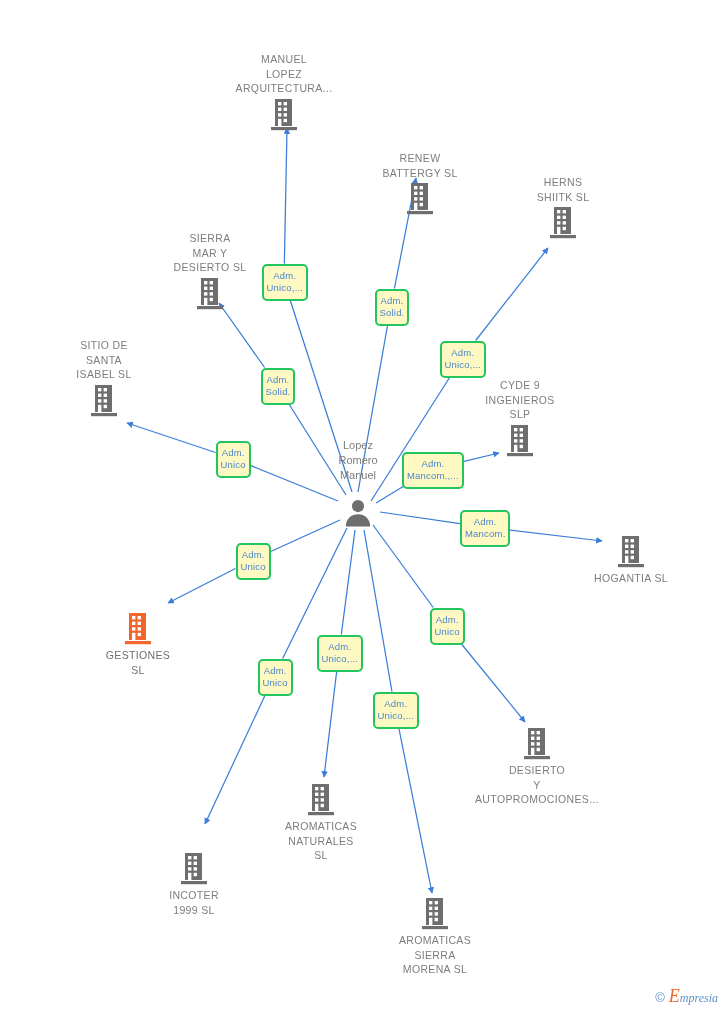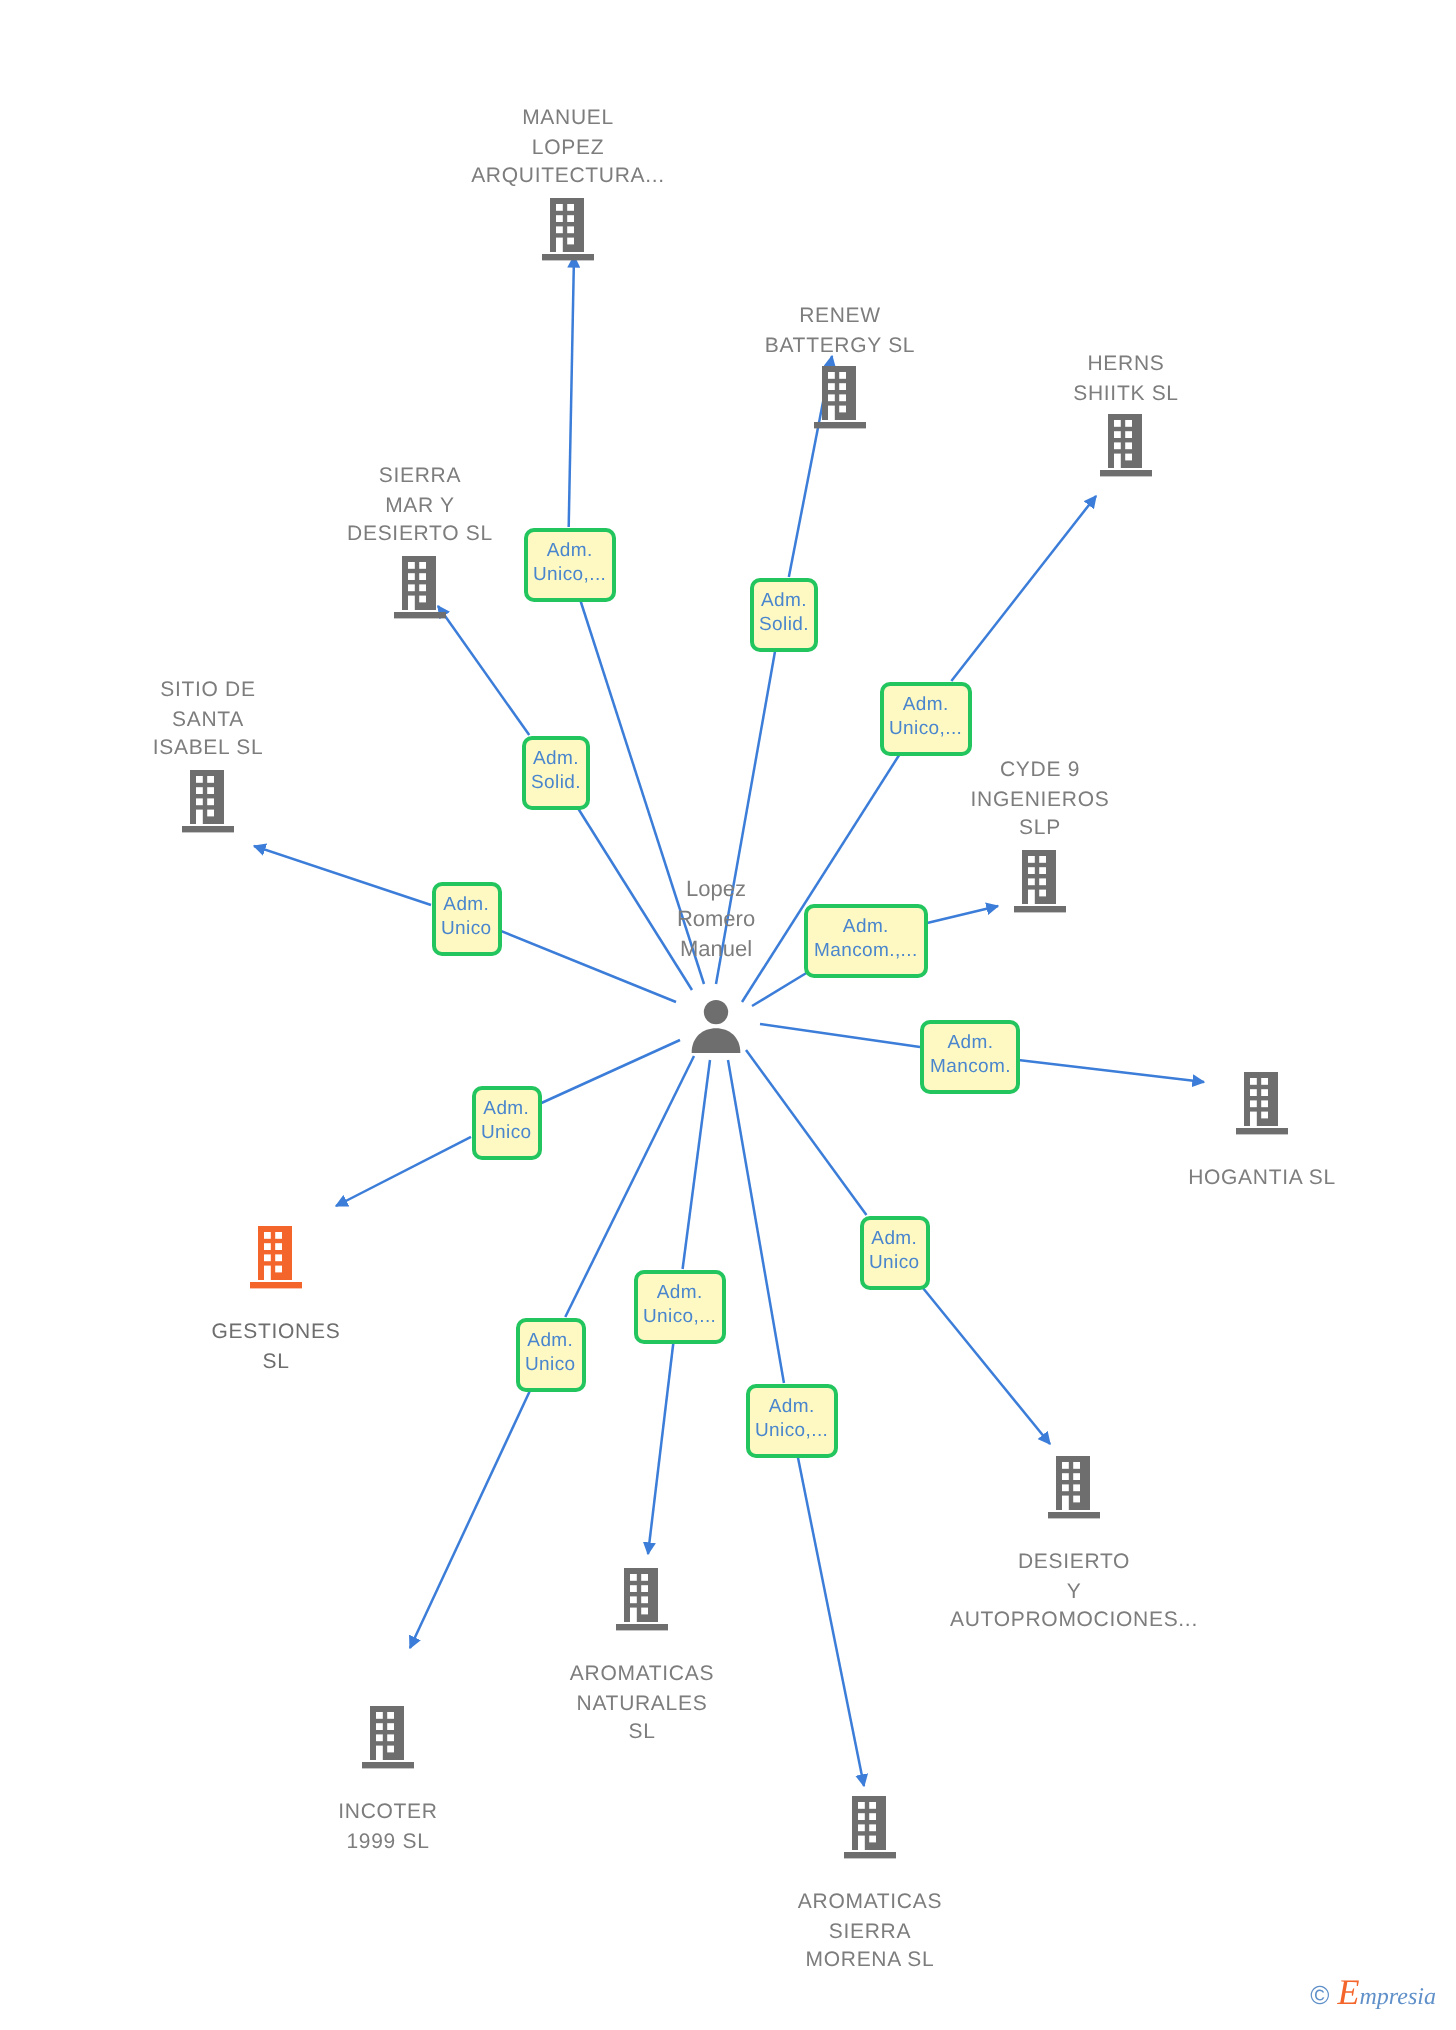--- a/index.html
+++ b/index.html
@@ -28,21 +28,21 @@
     line-height:0;
     margin:0 auto;
   }
   .node .caption{
     display:block;
     font-size:10.5px;
     line-height:14.5px;
     letter-spacing:.35px;
     color:#7d7d7d;
     white-space:pre-line;
-    margin-top:13px;
+    margin-top:2px;
   }
   .node.cap-above .caption{margin:0 0 2px 0;}
   .node.highlight .caption{color:#6e6e6e;}
 
   
   .person-caption{
     position:absolute;
     width:140px;margin-left:-70px;
     text-align:center;
     font-size:11px;line-height:15px;

